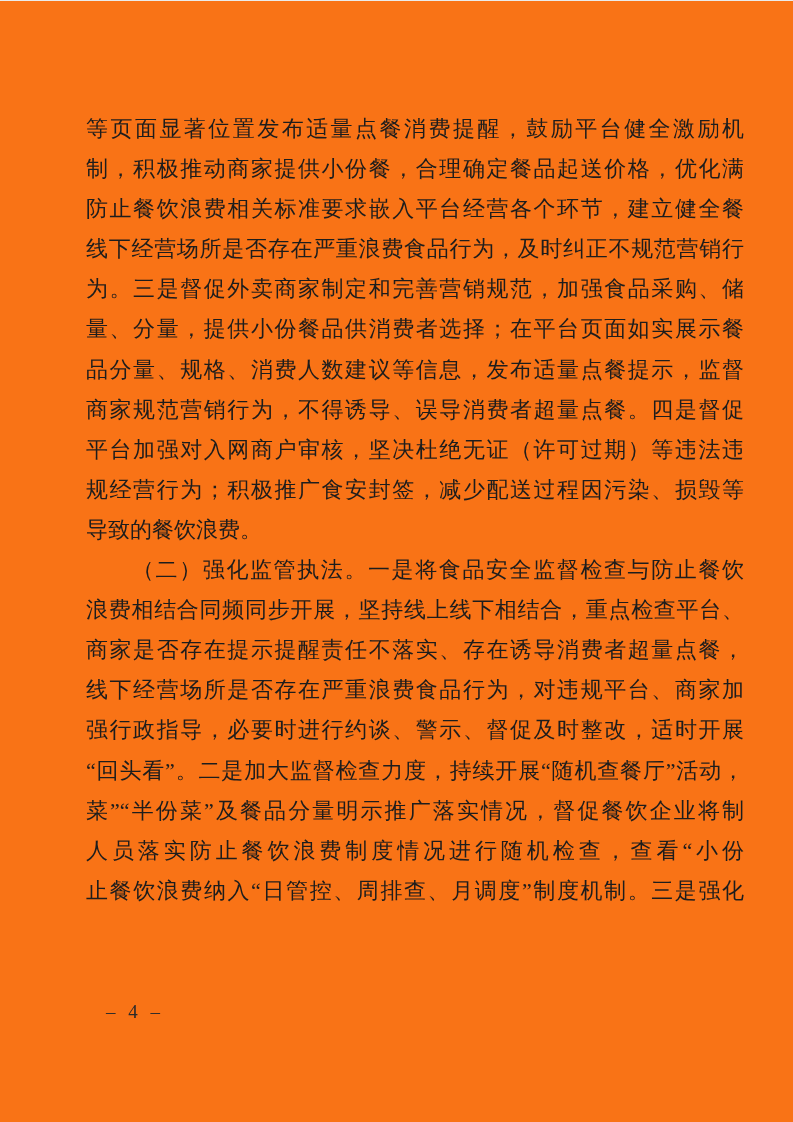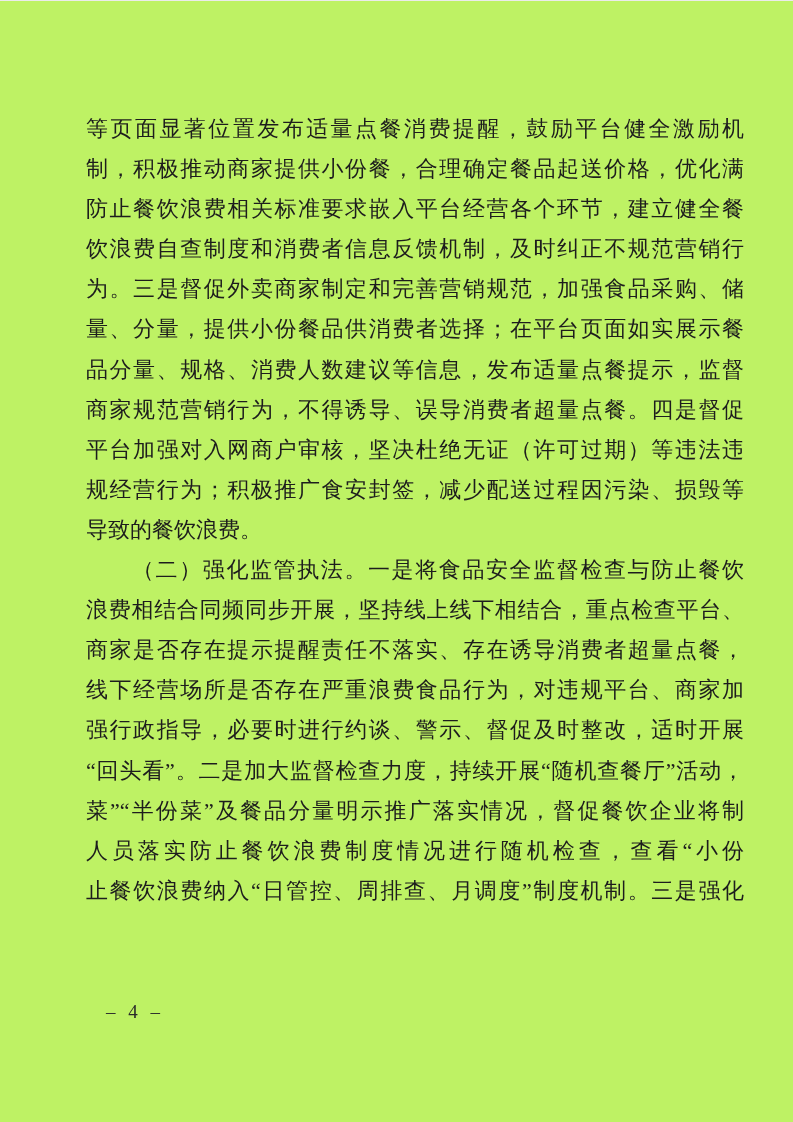--- a/index.html
+++ b/index.html
@@ -11,21 +11,21 @@
     height: 1122px;
     background: #ffffff;
     position: relative;
     overflow: hidden;
     font-family: "Liberation Serif", serif;
     color: #1d1d1d;
   }
   .page {
     position: absolute;
     inset: 0;
-    background: #bef264;
+    background: #f97316;
   }
   .scan-edge {
     position: absolute;
     top: 0;
     left: 0;
     width: 793px;
     height: 1px;
     background: #ebebeb;
   }
   .body-text {
@@ -61,21 +61,21 @@
 </head>
 <body>
 
 <div class="page">
   <div class="scan-edge"></div>
 
   <div class="body-text">
     <div class="line">等页面显著位置发布适量点餐消费提醒，鼓励平台健全激励机</div>
     <div class="line">制，积极推动商家提供小份餐，合理确定餐品起送价格，优化满</div>
     <div class="line">防止餐饮浪费相关标准要求嵌入平台经营各个环节，建立健全餐</div>
-    <div class="line">饮浪费自查制度和消费者信息反馈机制，及时纠正不规范营销行</div>
+    <div class="line">线下经营场所是否存在严重浪费食品行为，及时纠正不规范营销行</div>
     <div class="line">为。三是督促外卖商家制定和完善营销规范，加强食品采购、储</div>
     <div class="line">量、分量，提供小份餐品供消费者选择；在平台页面如实展示餐</div>
     <div class="line">品分量、规格、消费人数建议等信息，发布适量点餐提示，监督</div>
     <div class="line">商家规范营销行为，不得诱导、误导消费者超量点餐。四是督促</div>
     <div class="line">平台加强对入网商户审核，坚决杜绝无证（许可过期）等违法违</div>
     <div class="line">规经营行为；积极推广食安封签，减少配送过程因污染、损毁等</div>
     <div class="line short">导致的餐饮浪费。</div>
     <div class="line indent">（二）强化监管执法。一是将食品安全监督检查与防止餐饮</div>
     <div class="line">浪费相结合同频同步开展，坚持线上线下相结合，重点检查平台、</div>
     <div class="line">商家是否存在提示提醒责任不落实、存在诱导消费者超量点餐，</div>

